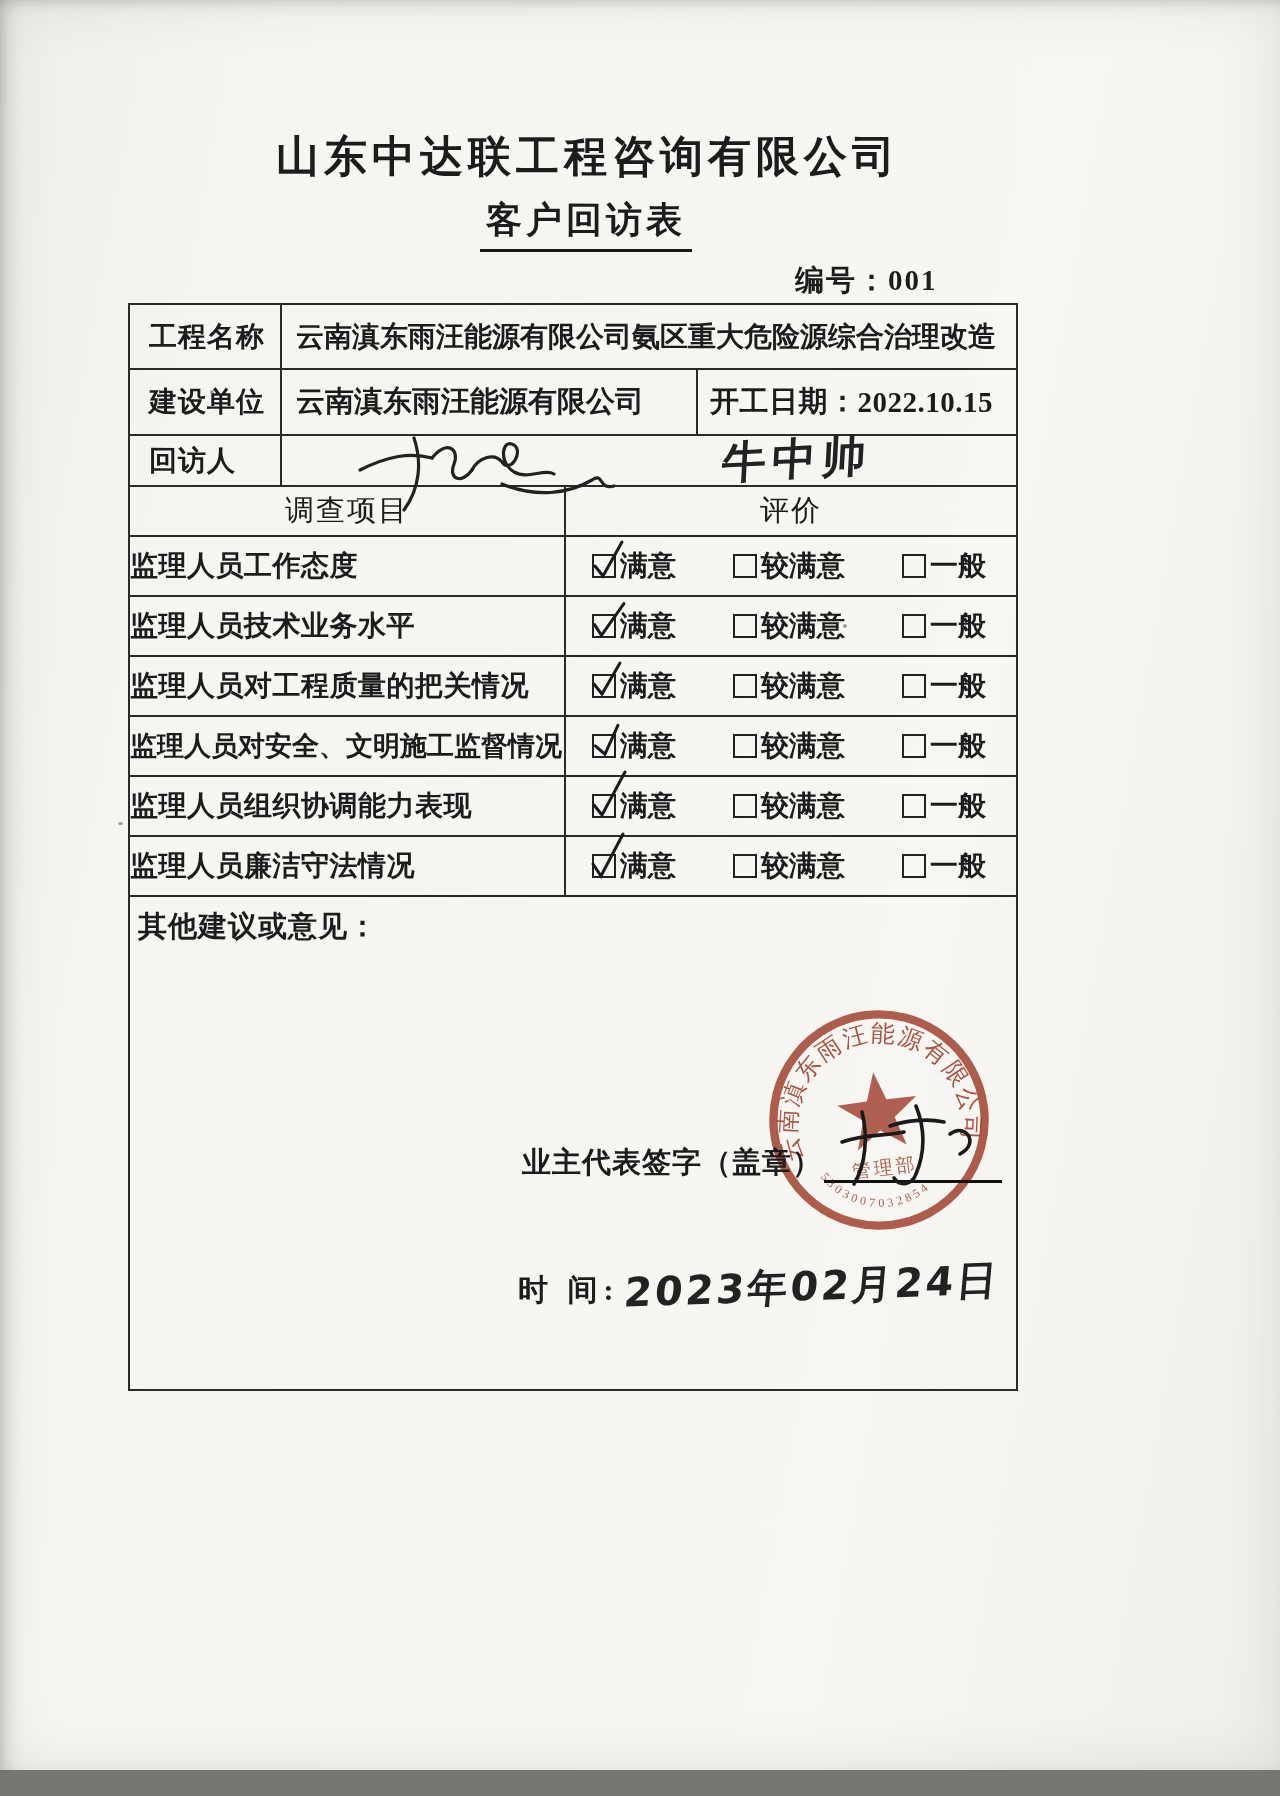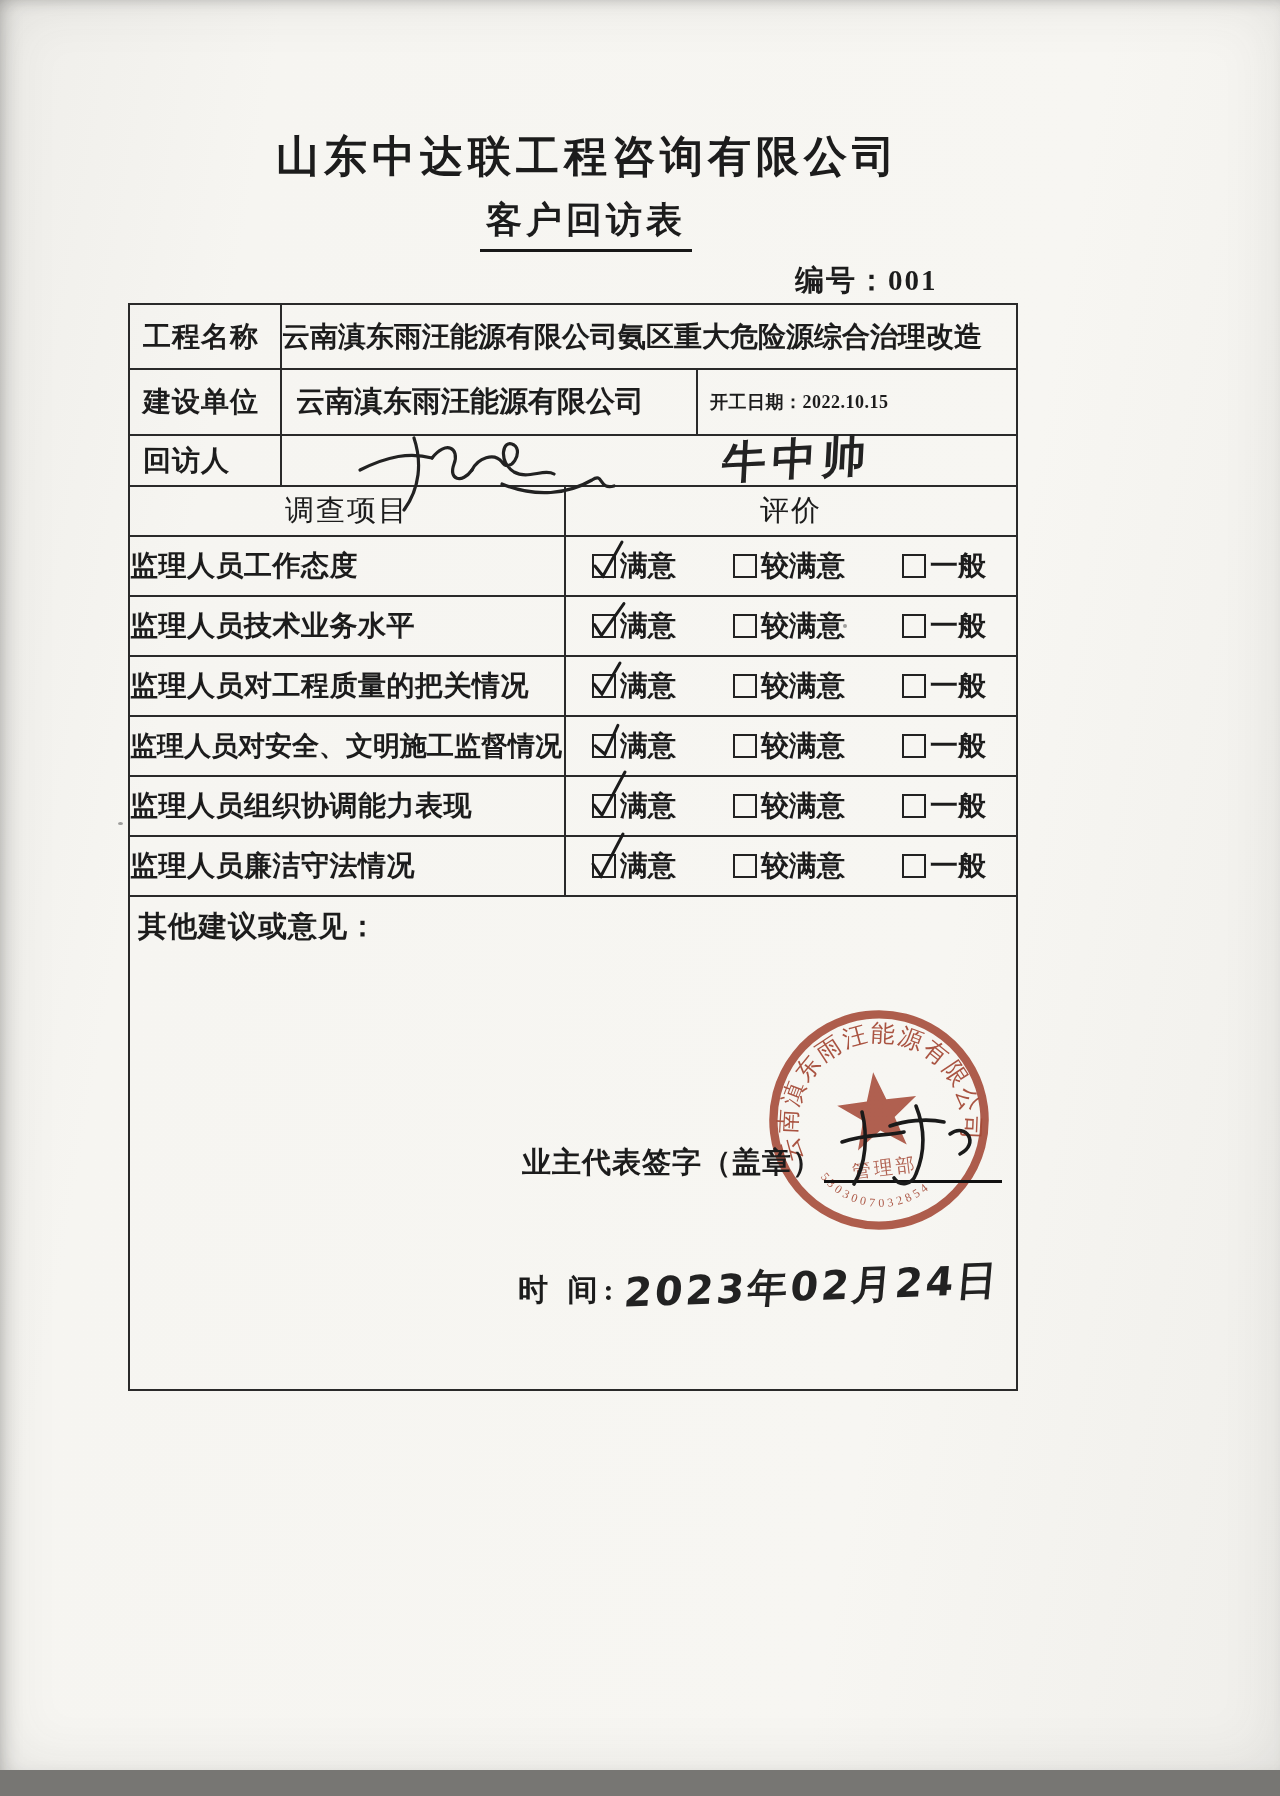--- a/index.html
+++ b/index.html
@@ -28,31 +28,31 @@
   }
   .serial{position:absolute;top:261px;left:795px;font-size:29px;font-weight:600;letter-spacing:2px;}
 
   .form-table{
     position:absolute;left:128px;top:303px;width:890px;
     border:2.5px solid #2a2a2a;box-sizing:border-box;background:transparent;
   }
   .row{display:flex;border-bottom:2px solid #2a2a2a;box-sizing:border-box;}
   .row:last-child{border-bottom:none;}
   .cell{box-sizing:border-box;display:flex;align-items:center;}
-  .lab{width:152px;border-right:2px solid #2a2a2a;padding-left:13px;font-size:28px;font-weight:600;letter-spacing:1px;flex:none;}
+  .lab{width:152px;border-right:2px solid #2a2a2a;padding-left:19px;font-size:28px;font-weight:600;letter-spacing:1px;flex:none;}
   .r-info1{height:65px;}
   .r-info2{height:66px;}
   .r-visitor{height:51px;}
   .r-head{height:50px;}
   .r-item{height:60px;}
   .r-bottom{height:492px;border-bottom:none;}
 
-  .val{flex:1;font-size:28px;font-weight:600;letter-spacing:.5px;}
+  .val{flex:1;padding-left:14px;font-size:28px;font-weight:600;letter-spacing:.5px;}
   .val-mid{width:416px;border-right:2px solid #2a2a2a;padding-left:14px;font-size:29px;font-weight:600;flex:none;}
-  .date-cell{flex:1;padding-left:12px;font-size:18px;font-weight:700;letter-spacing:.5px;text-align:right;}
+  .date-cell{flex:1;padding-left:12px;font-size:29px;font-weight:700;letter-spacing:.5px;text-align:right;}
 
   .sig-cell{flex:1;position:relative;overflow:visible;}
   .sig1{position:absolute;left:70px;top:-8px;overflow:visible;}
   .sig1 path{fill:none;stroke:#222;stroke-width:3.2;stroke-linecap:round;}
   .sig-text{
     position:absolute;left:440px;top:-6px;font-size:44px;font-weight:700;
     font-family:"DejaVu Sans",sans-serif;
     transform:rotate(-3deg) skewX(-6deg);letter-spacing:6px;color:#222;
   }
 

